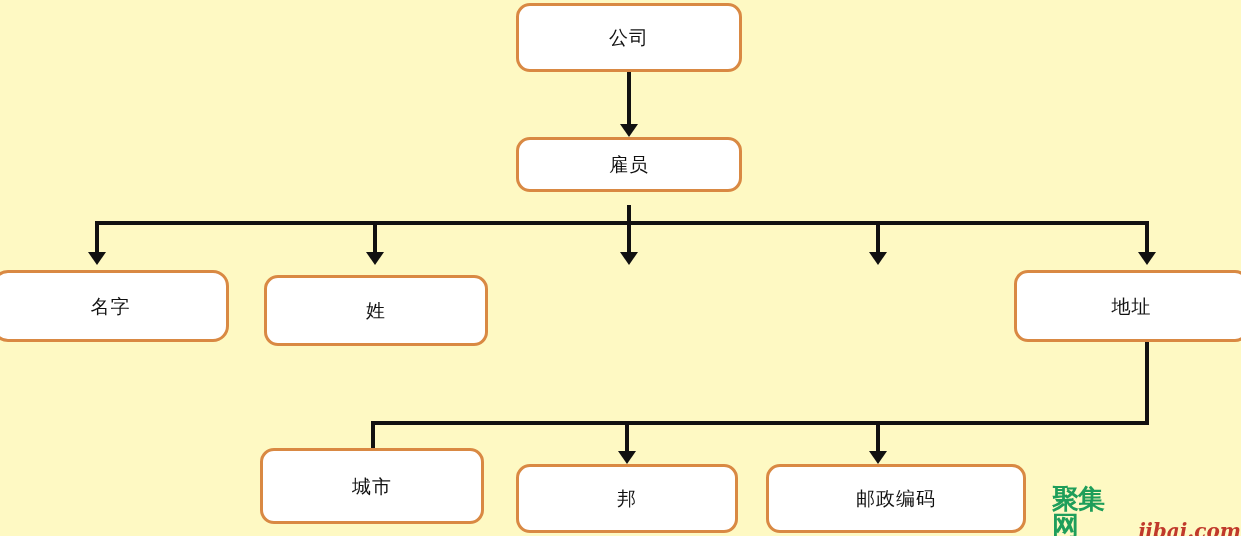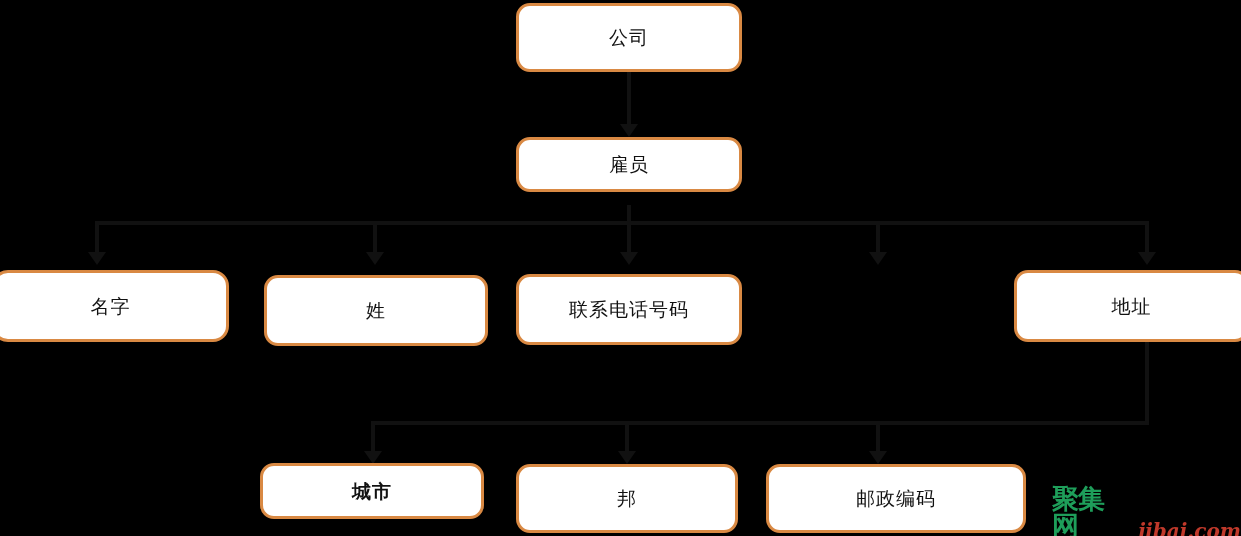--- a/index.html
+++ b/index.html
@@ -7,21 +7,21 @@
     padding: 0;
     background: #ffffff;
   }
   body {
     font-family: "DejaVu Sans", "Liberation Sans", sans-serif;
   }
   #canvas {
     position: relative;
     width: 1241px;
     height: 536px;
-    background: #000000;
+    background: #fef9c3;
     overflow: hidden;
   }
   
   .node {
     position: absolute;
     box-sizing: border-box;
     background: #ffffff;
     border: 3px solid #D98943;
     border-radius: 14px;
     display: flex;
@@ -39,21 +39,21 @@
   
   #node-company   { left: 516px; top: 3px;   width: 226px; height: 69px; }
   #node-employee  { left: 516px; top: 137px; width: 226px; height: 55px; }
 
   #node-firstname { left: -8px;  top: 270px; width: 237px; height: 72px; border-radius: 16px; }
   #node-lastname  { left: 264px; top: 275px; width: 224px; height: 71px; }
   #node-phone     { left: 516px; top: 274px; width: 226px; height: 71px; }
   #node-email     { left: 766px; top: 275px; width: 224px; height: 71px; }
   #node-address   { left: 1014px;top: 270px; width: 235px; height: 72px; }
 
-  #node-city      { left: 260px; top: 463px; width: 224px; height: 56px; font-weight: bold; }
+  #node-city      { left: 260px; top: 448px; width: 224px; height: 76px; }
   #node-state     { left: 516px; top: 464px; width: 222px; height: 69px; }
   #node-zip       { left: 766px; top: 464px; width: 260px; height: 69px; }
 
   
   .edge {
     position: absolute;
     background: #111111;
     z-index: 2;
   }
   .edge-v { width: 4px; }
@@ -170,23 +170,20 @@
   </div>
 
   <div class="node" id="node-firstname">
     <span class="node-label">名字</span>
   </div>
 
   <div class="node" id="node-lastname">
     <span class="node-label">姓</span>
   </div>
 
-  <div class="node" id="node-phone">
-    <span class="node-label">联系电话号码</span>
-  </div>
 
 
   <div class="node" id="node-address">
     <span class="node-label">地址</span>
   </div>
 
   <div class="node" id="node-city">
     <span class="node-label">城市</span>
   </div>
 

